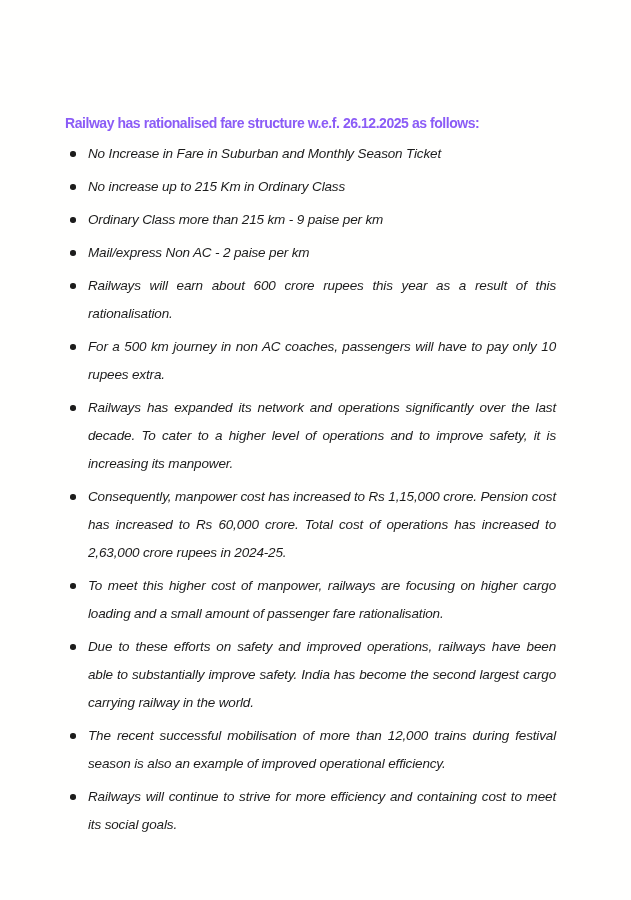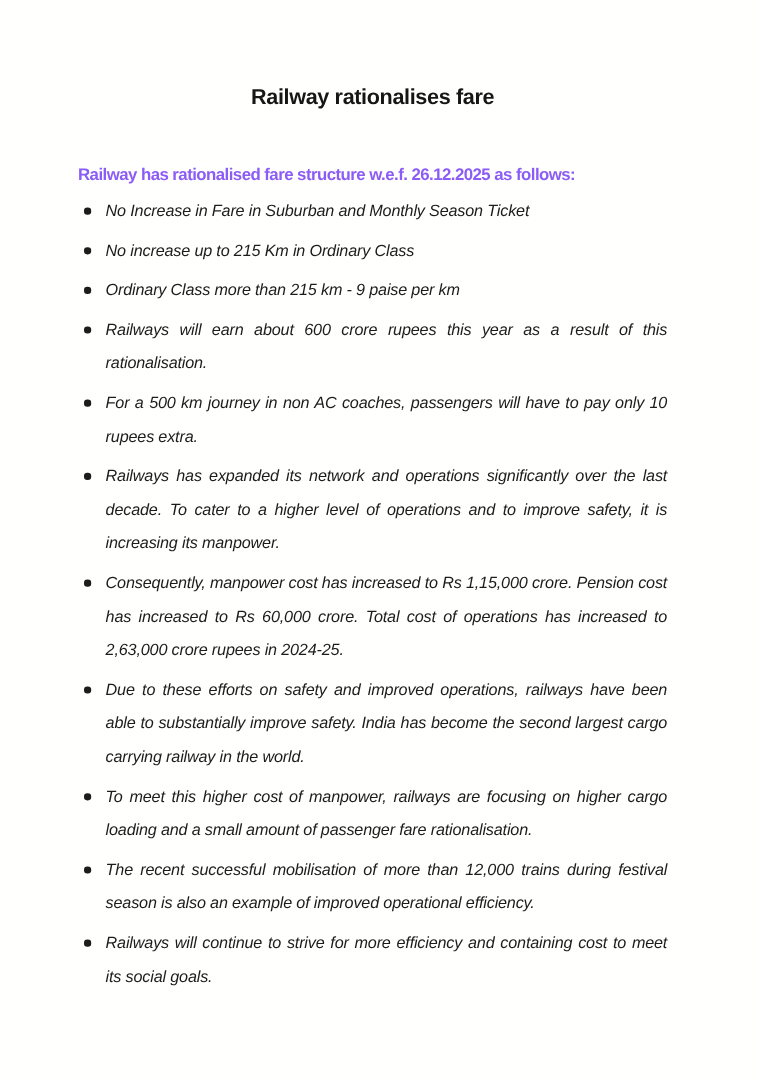--- a/index.html
+++ b/index.html
@@ -64,60 +64,63 @@
     line-height: 28px;
     text-align: justify;
     color: #1c1c1c;
   }
 </style>
 </head>
 <body>
 
 <div class="doc-page">
 
-  <h1 class="doc-title">Railway rationalises fare</h1>
 
   <p class="doc-heading">Railway has rationalised fare structure w.e.f. 26.12.2025 as follows:</p>
 
   <ul class="bullet-list">
     <li>
       <span class="bullet-dot"></span>
       <span class="bullet-text">No Increase in Fare in Suburban and Monthly Season Ticket</span>
     </li>
     <li>
       <span class="bullet-dot"></span>
       <span class="bullet-text">No increase up to 215 Km in Ordinary Class</span>
     </li>
     <li>
       <span class="bullet-dot"></span>
       <span class="bullet-text">Ordinary Class more than 215 km - 9 paise per km</span>
+    </li>
+    <li>
+      <span class="bullet-dot"></span>
+      <span class="bullet-text">Mail/express Non AC - 2 paise per km</span>
     </li>
     <li>
       <span class="bullet-dot"></span>
       <span class="bullet-text">Railways will earn about 600 crore rupees this year as a result of this rationalisation.</span>
     </li>
     <li>
       <span class="bullet-dot"></span>
       <span class="bullet-text">For a 500 km journey in non AC coaches, passengers will have to pay only 10 rupees extra.</span>
     </li>
     <li>
       <span class="bullet-dot"></span>
       <span class="bullet-text">Railways has expanded its network and operations significantly over the last decade.  To cater to a higher level of operations and to improve safety, it is increasing its manpower.</span>
     </li>
     <li>
       <span class="bullet-dot"></span>
       <span class="bullet-text">Consequently, manpower cost has increased to Rs 1,15,000 crore. Pension cost has increased to Rs 60,000 crore. Total cost of operations has increased to 2,63,000 crore rupees in 2024-25.</span>
     </li>
     <li>
       <span class="bullet-dot"></span>
-      <span class="bullet-text">Due to these efforts on safety and improved operations, railways have been able to substantially improve safety.  India has become the second largest cargo carrying railway in the world.</span>
+      <span class="bullet-text">To meet this higher cost of manpower, railways are focusing on higher cargo loading and a small amount of passenger fare rationalisation.</span>
     </li>
     <li>
       <span class="bullet-dot"></span>
-      <span class="bullet-text">To meet this higher cost of manpower, railways are focusing on higher cargo loading and a small amount of passenger fare rationalisation.</span>
+      <span class="bullet-text">Due to these efforts on safety and improved operations, railways have been able to substantially improve safety.  India has become the second largest cargo carrying railway in the world.</span>
     </li>
     <li>
       <span class="bullet-dot"></span>
       <span class="bullet-text">The recent successful mobilisation of more than 12,000 trains during festival season is also an example of improved operational efficiency.</span>
     </li>
     <li>
       <span class="bullet-dot"></span>
       <span class="bullet-text">Railways will continue to strive for more efficiency and containing cost to meet its social goals.</span>
     </li>
   </ul>

